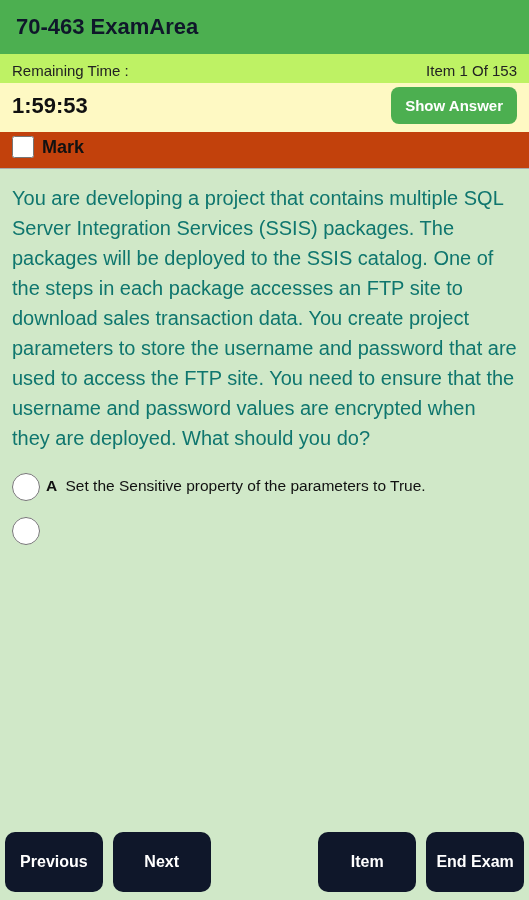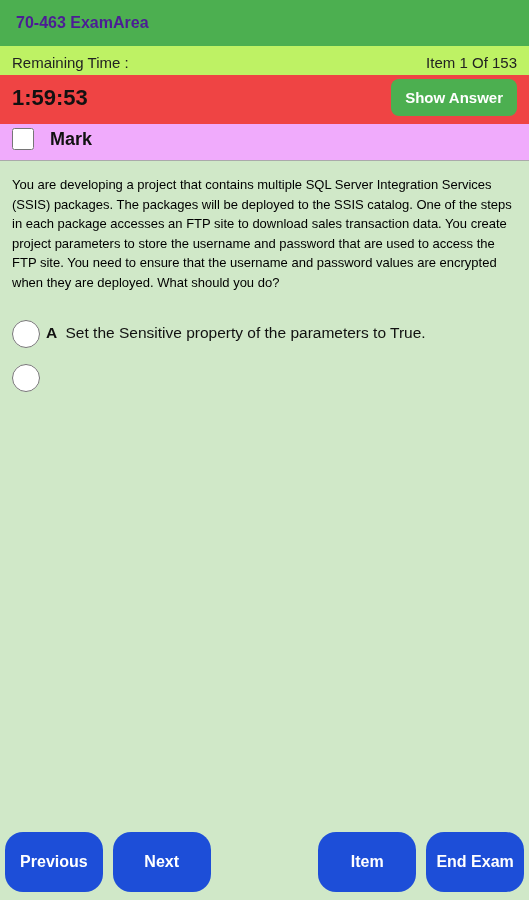--- a/index.html
+++ b/index.html
@@ -11,42 +11,42 @@
       display: flex;
       flex-direction: column;
       overflow: hidden;
     }
 
     #header {
       background-color: #4caf50;
       padding: 14px 16px;
     }
     #header-title {
-      color: #4c1d95;
-      font-size: 16px;
+      color: #0f172a;
+      font-size: 22px;
       font-weight: bold;
     }
 
     #info-bar {
       display: flex;
       justify-content: space-between;
       padding: 8px 12px 4px 12px;
       background-color: #bef264;
     }
     #remaining-label, #item-label {
       font-size: 15px;
       color: #222;
     }
 
     #timer-row {
       display: flex;
       justify-content: space-between;
       align-items: center;
       padding: 4px 12px 8px 12px;
-      background-color: #ef4444;
+      background-color: #fef9c3;
     }
     #timer {
       font-size: 22px;
       font-weight: bold;
       color: #111;
     }
     #show-answer-btn {
       background-color: #4caf50;
       color: white;
       border: none;
@@ -56,22 +56,21 @@
       font-weight: bold;
       cursor: pointer;
       min-width: 110px;
       text-align: center;
     }
 
     #mark-row {
       display: flex;
       align-items: center;
       padding: 4px 12px 10px 12px;
-      background-color: #f0abfc;
-      gap: 8px;
+      background-color: #c2410c;
     }
     #mark-checkbox {
       width: 22px;
       height: 22px;
       margin-right: 8px;
       cursor: pointer;
       accent-color: #4caf50;
     }
     #mark-label {
       font-size: 18px;
@@ -85,24 +84,24 @@
       margin: 0 0;
     }
 
     #question-area {
       padding: 14px 12px 10px 12px;
       background-color: #d0e8c8;
       flex: 1;
       overflow-y: auto;
     }
     #question-text {
-      font-size: 13px;
-      color: #000000;
+      font-size: 20px;
+      color: #0f766e;
       line-height: 1.5;
-      margin-bottom: 26px;
+      margin-bottom: 18px;
     }
 
     .option-row {
       display: flex;
       align-items: center;
       margin-bottom: 14px;
     }
     .option-radio {
       width: 28px;
       height: 28px;
@@ -126,24 +125,24 @@
       display: flex;
       justify-content: space-between;
       padding: 0;
       background-color: #d0e8c8;
       height: 76px;
       align-items: stretch;
     }
     .footer-btn {
       flex: 1;
       margin: 8px 5px;
-      background-color: #1d4ed8;
+      background-color: #0f172a;
       color: white;
       border: none;
-      border-radius: 18px;
+      border-radius: 10px;
       font-size: 16px;
       font-weight: bold;
       cursor: pointer;
       text-align: center;
     }
   </style>
 </head>
 <body>
 
 <div id="header">

